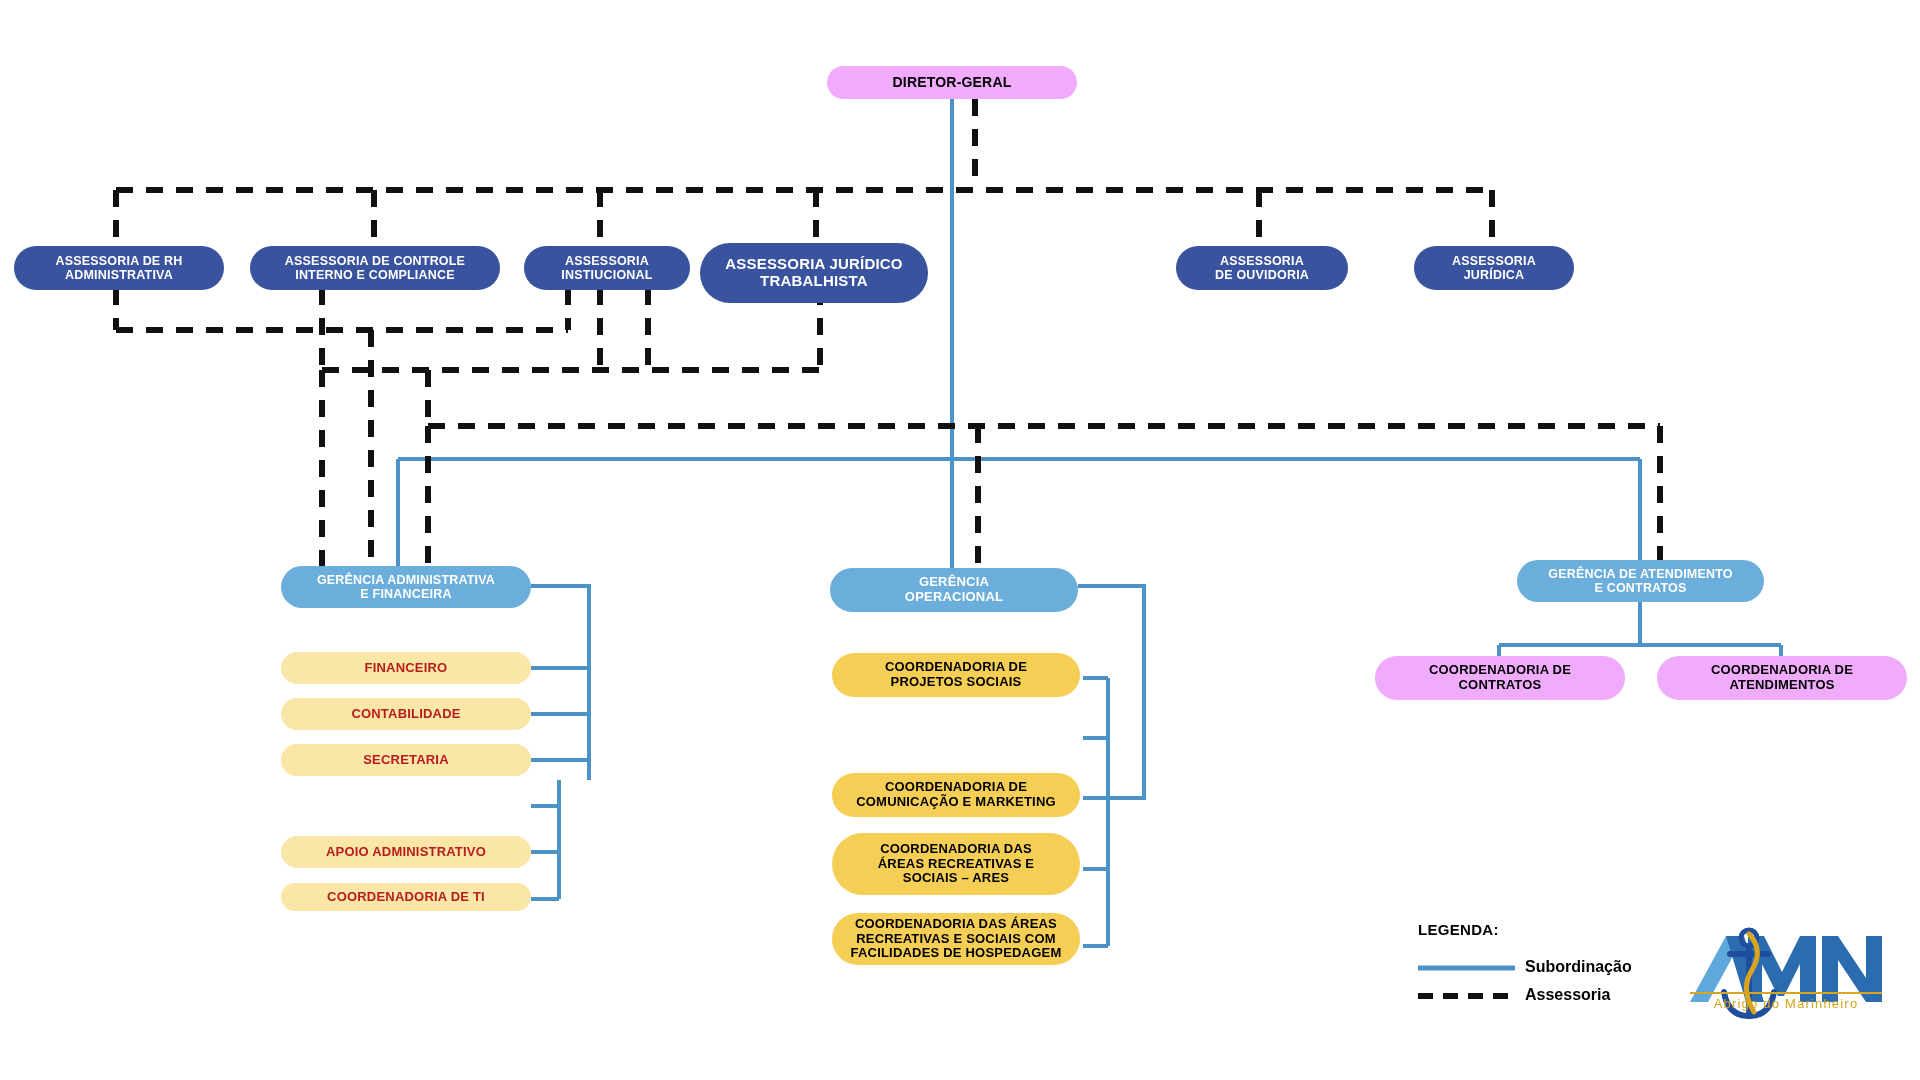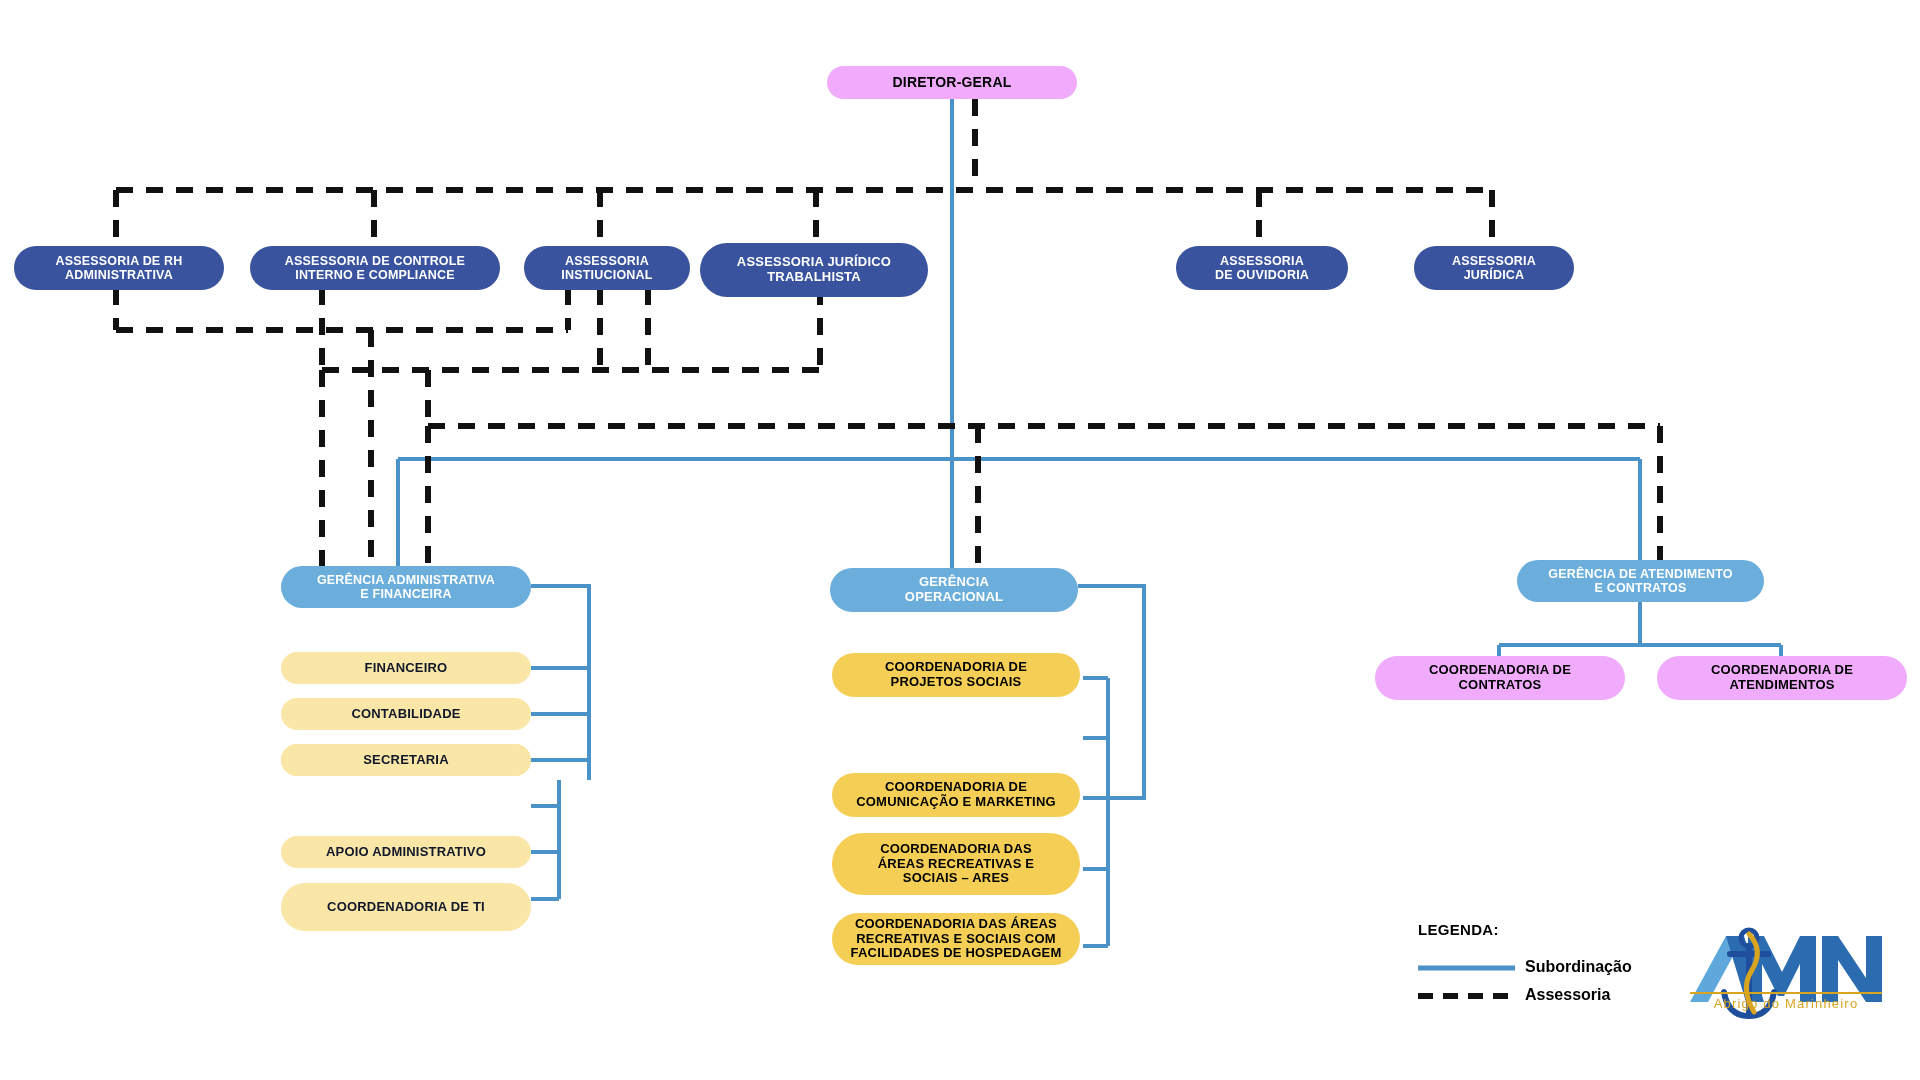--- a/index.html
+++ b/index.html
@@ -36,21 +36,21 @@
     font-weight: bold;
     letter-spacing: 0.2px;
     line-height: 1.12;
     white-space: pre-line;
     padding: 2px 6px;
   }
   .n-gold   { background: #f0abfc; color: #000000; }
   .n-navy   { background: #39539E; color: #ffffff; }
   .n-lblue  { background: #6BAEDB; color: #ffffff; }
   .n-amber  { background: #F5CE55; color: #000000; }
-  .n-pale   { background: #FAE6A7; color: #0f172a; }
+  .n-pale   { background: #FAE6A7; color: #b91c1c; }
 
   .legend-title {
     position: absolute;
     font-weight: bold;
     font-size: 15px;
     color: #000;
     letter-spacing: 0.3px;
   }
   .legend-label {
     position: absolute;
@@ -150,21 +150,21 @@
 
   <div class="node n-navy" style="left:14px; top:246px; width:210px; height:44px; font-size:12.5px;">ASSESSORIA DE RH
 ADMINISTRATIVA</div>
 
   <div class="node n-navy" style="left:250px; top:246px; width:250px; height:44px; font-size:12.5px;">ASSESSORIA DE CONTROLE
 INTERNO E COMPLIANCE</div>
 
   <div class="node n-navy" style="left:524px; top:246px; width:166px; height:44px; font-size:12.5px;">ASSESSORIA
 INSTIUCIONAL</div>
 
-  <div class="node n-navy" style="left:700px; top:243px; width:228px; height:54px; font-size:13px;">ASSESSORIA JURÍDICO
+  <div class="node n-navy" style="left:700px; top:243px; width:228px; height:60px; font-size:15px;">ASSESSORIA JURÍDICO
 TRABALHISTA</div>
 
   <div class="node n-navy" style="left:1176px; top:246px; width:172px; height:44px; font-size:12.5px;">ASSESSORIA
 DE OUVIDORIA</div>
 
   <div class="node n-navy" style="left:1414px; top:246px; width:160px; height:44px; font-size:12.5px;">ASSESSORIA
 JURÍDICA</div>
 
   <div class="node n-lblue" style="left:830px; top:568px; width:248px; height:44px; font-size:13px;">GERÊNCIA
 OPERACIONAL</div>
@@ -173,21 +173,21 @@
 E FINANCEIRA</div>
 
   <div class="node n-lblue" style="left:1517px; top:560px; width:247px; height:42px; font-size:12.5px;">GERÊNCIA DE ATENDIMENTO
 E CONTRATOS</div>
 
   <div class="node n-pale" style="left:281px; top:652px; width:250px; height:32px; font-size:13px;">FINANCEIRO</div>
   <div class="node n-pale" style="left:281px; top:698px; width:250px; height:32px; font-size:13px;">CONTABILIDADE</div>
   <div class="node n-pale" style="left:281px; top:744px; width:250px; height:32px; font-size:13px;">RECURSOS HUMANOS</div>
   <div class="node n-pale" style="left:281px; top:744px; width:250px; height:32px; font-size:13px;">SECRETARIA</div>
   <div class="node n-pale" style="left:281px; top:836px; width:250px; height:32px; font-size:13px;">APOIO ADMINISTRATIVO</div>
-  <div class="node n-pale" style="left:281px; top:883px; width:250px; height:48px; font-size:13px;">COORDENADORIA DE TI</div>
+  <div class="node n-pale" style="left:281px; top:883px; width:250px; height:28px; font-size:13px;">COORDENADORIA DE TI</div>
 
   <div class="node n-amber" style="left:832px; top:653px; width:248px; height:44px; font-size:13px;">COORDENADORIA DE
 PROJETOS SOCIAIS</div>
   <div class="node n-amber" style="left:832px; top:773px; width:248px; height:44px; font-size:13px;">COORDENADORIA DE
 COMUNICAÇÃO E MARKETING</div>
   <div class="node n-amber" style="left:832px; top:833px; width:248px; height:62px; font-size:13px;">COORDENADORIA DAS
 ÁREAS RECREATIVAS E
 SOCIAIS – ARES</div>
   <div class="node n-amber" style="left:832px; top:913px; width:248px; height:52px; font-size:13px;">COORDENADORIA DAS ÁREAS
 RECREATIVAS E SOCIAIS COM

